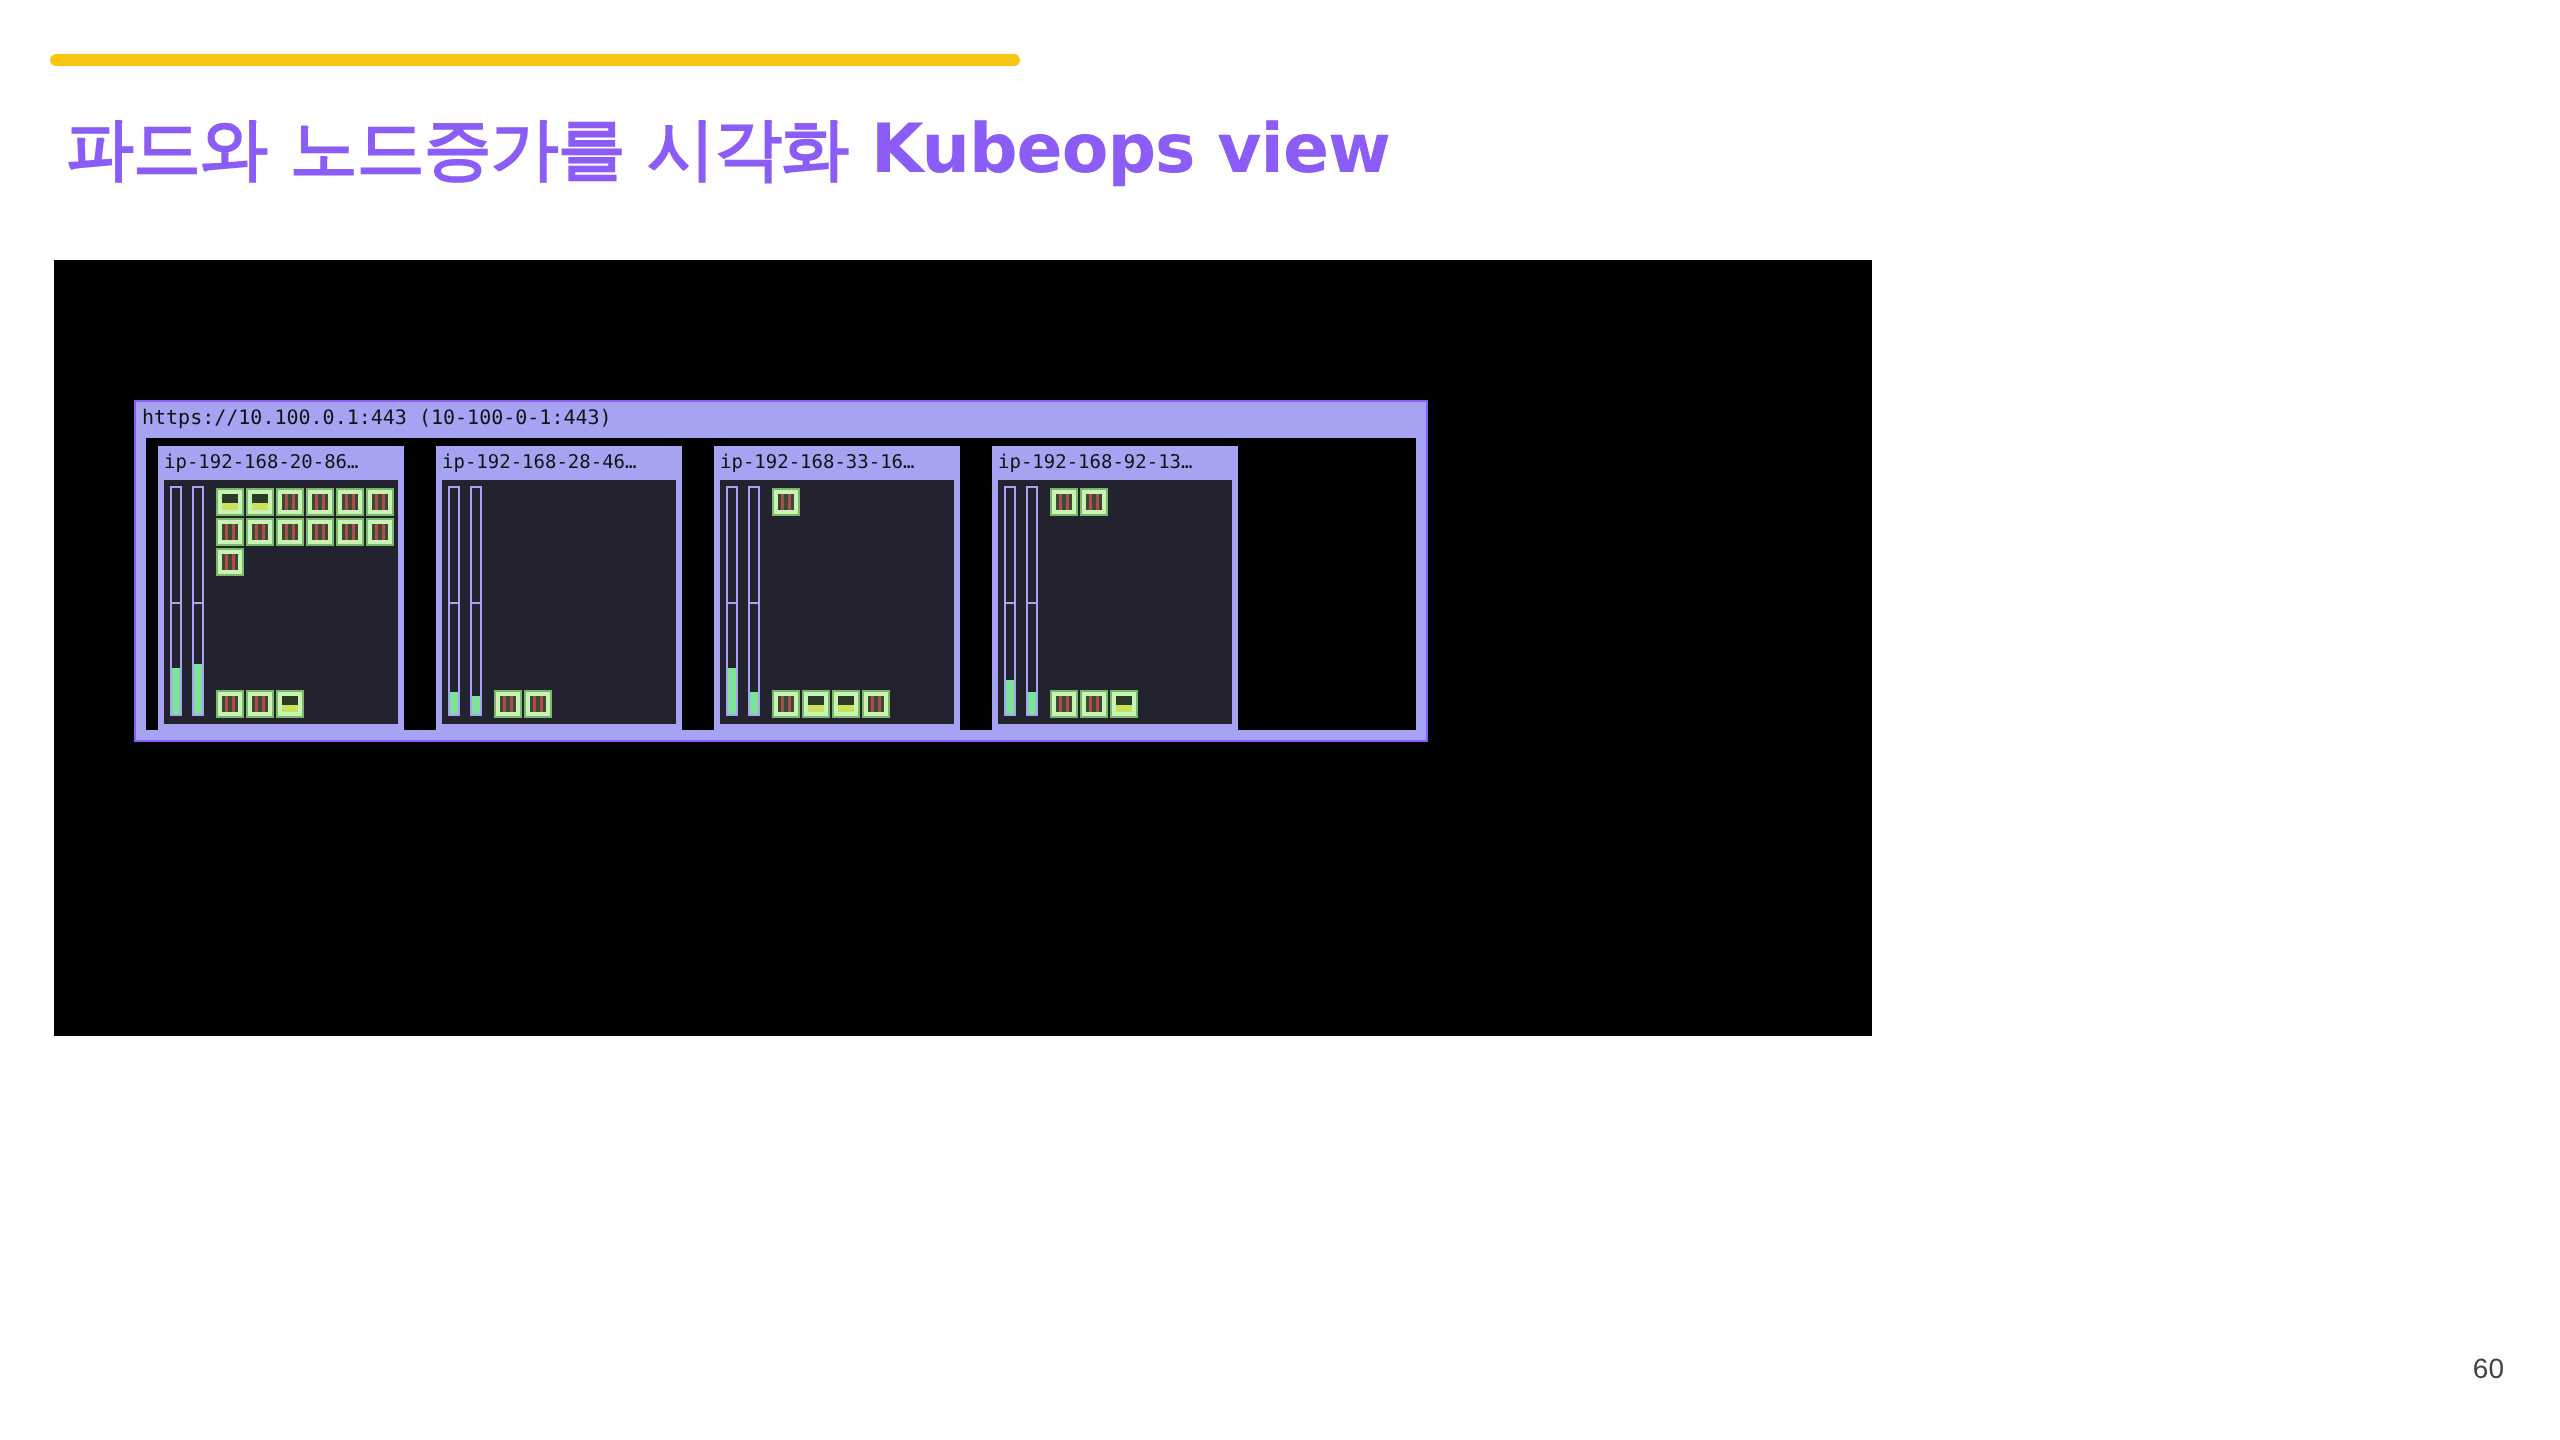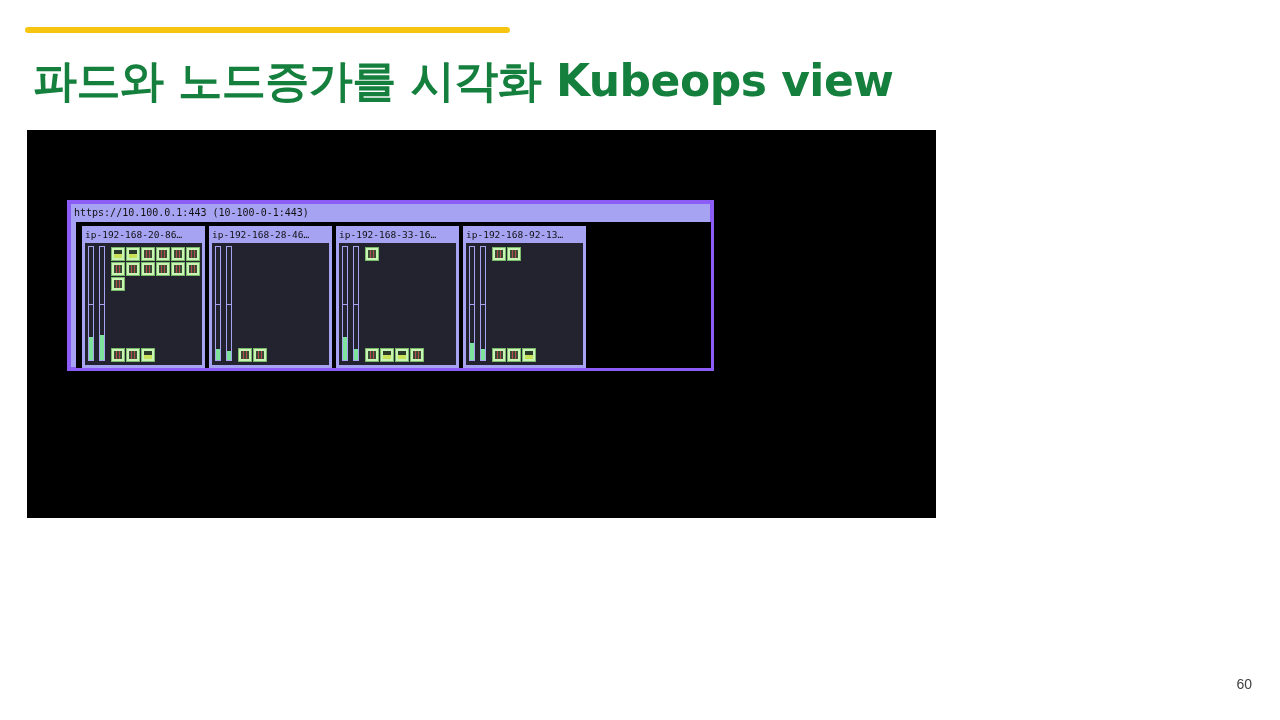--- a/index.html
+++ b/index.html
@@ -6,47 +6,47 @@
   html, body { width: 1280px; height: 720px; background: #ffffff; overflow: hidden; }
   body { position: relative; font-family: "DejaVu Sans", sans-serif; }
 
   .accent-bar {
     position: absolute; left: 25px; top: 27px; width: 485px; height: 6px;
     background: #f7c50f; border-radius: 3px;
   }
   .slide-title {
     position: absolute; left: 33px; top: 52px;
     font-family: "DejaVu Sans", sans-serif; font-weight: bold;
-    font-size: 44px; color: #15803d; letter-spacing: -0.5px;
+    font-size: 34px; color: #8b5cf6; letter-spacing: -0.5px;
     white-space: nowrap;
   }
   .page-number {
     position: absolute; right: 28px; top: 676px;
     font-family: "Liberation Sans", sans-serif; font-size: 14px; color: #404040;
   }
 
   .screen {
     position: absolute; left: 27px; top: 130px; width: 909px; height: 388px;
     background: #000000;
   }
 
   .cluster {
     position: absolute; left: 40px; top: 70px; width: 647px; height: 171px;
     background: #a6a3f2;
-    border: 4px solid #8b5cf6;
+    border: 1px solid #8b5cf6;
   }
   .cluster-header {
     height: 17px; line-height: 17px; padding-left: 3px;
     font-family: "DejaVu Sans Mono", monospace; font-size: 10px; color: #111;
     white-space: nowrap;
   }
   .cluster-body {
     position: absolute; left: 5px; top: 18px; width: 635px; height: 146px;
     background: #000;
-    display: flex; gap: 4px; padding: 4px 6px;
+    display: flex; gap: 16px; padding: 4px 6px;
   }
 
   .node {
     width: 123px; height: 142px; background: #a6a3f2;
     position: relative; flex: 0 0 auto;
   }
   .node-header {
     height: 17px; line-height: 17px; padding-left: 3px;
     font-family: "DejaVu Sans Mono", monospace; font-size: 9.5px; color: #111;
     white-space: nowrap; overflow: hidden;

